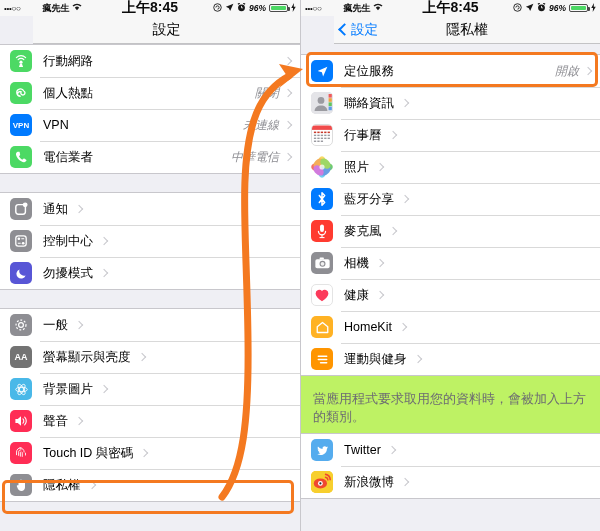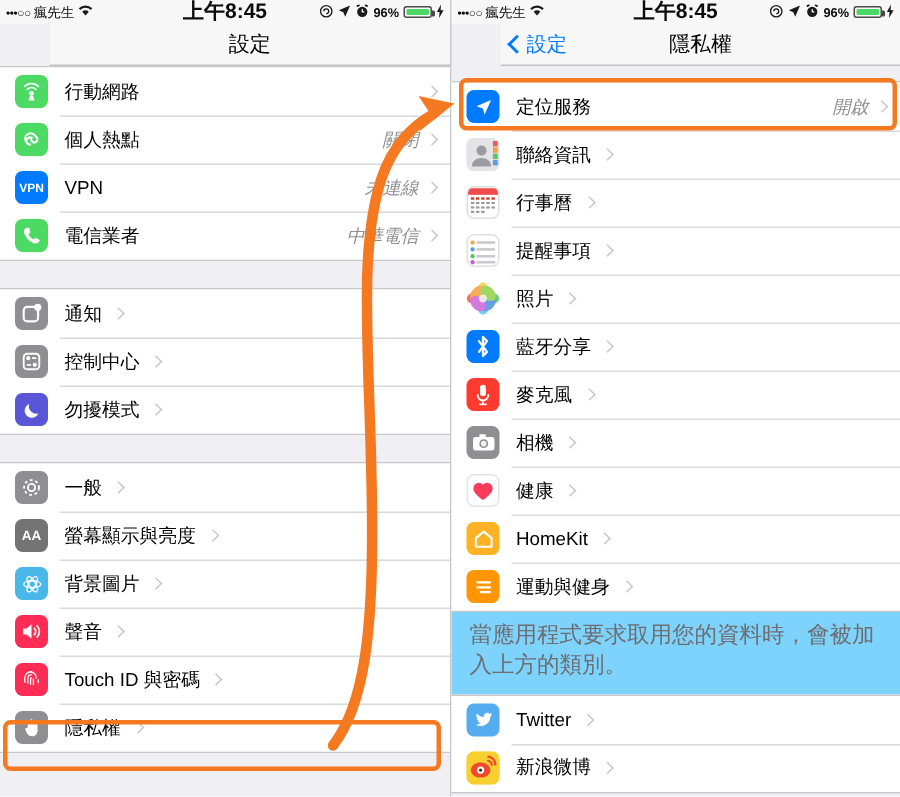--- a/index.html
+++ b/index.html
@@ -15,23 +15,23 @@
   #panel-left  { left: 0; }
   #panel-right { left: 300px; border-left: 1px solid #c8c7cc; }
 
   
   .statusbar {
     position: relative; height: 16px; background: #f7f7f7;
     display: flex; align-items: center; font-size: 9px; color: #0b0b0b;
   }
   .sb-left  { display: flex; align-items: center; gap: 2px; padding-left: 4px; }
   .sb-dots  { letter-spacing: -0.3px; font-size: 8px; }
-  .sb-carrier { font-size: 9px; font-weight: 400; }
+  .sb-carrier { font-size: 9px; font-weight: 700; margin-left: 20px; }
   .sb-center { position: absolute; left: 0; right: 0; text-align: center; font-size: 14px; font-weight: 600; }
-  .sb-right { position: absolute; right: 4px; display: flex; align-items: center; gap: 3px; font-size: 8.5px; font-weight: 600; }
+  .sb-right { position: absolute; right: 4px; display: flex; align-items: center; gap: 3px; font-size: 8.5px; font-weight: 600; font-style: italic; }
   .batt { position: relative; width: 19px; height: 8px; border: 1px solid #4a4a4a; border-radius: 2px; }
   .batt::after { content:""; position:absolute; right:-3px; top:2px; width:2px; height:4px; background:#4a4a4a; border-radius:0 1px 1px 0; }
   .batt-fill { position:absolute; left:1px; top:1px; bottom:1px; width:15px; background:#4cd764; border-radius:1px; }
 
   
   .navbar {
     position: relative; height: 28px; background: #f7f7f7;
     border-bottom: 1px solid #c3c3c5;
     display: flex; align-items: center; margin-left: 33px;
   }
@@ -44,21 +44,21 @@
   .gap { height: 18px; background: #efeff4; }
   .gap.sm { height: 10px; }
   .group { background: #fff; border-top: 1px solid #c8c7cc; border-bottom: 1px solid #c8c7cc; }
   .row { position: relative; display: flex; align-items: center; height: 32px; padding-left: 10px; background: #fff; cursor: pointer; }
   .row + .row::before { content:""; position:absolute; left: 40px; right: 0; top: 0; height: 1px; background: #d9d9d9; }
   .icon { width: 22px; height: 22px; border-radius: 5px; flex: none; display: flex; align-items: center; justify-content: center; color:#fff; font-size: 11px; font-weight: 700; overflow: hidden; position: relative; }
   .label { margin-left: 11px; font-size: 12.5px; color: #000; white-space: nowrap; }
   .value { margin-left: auto; font-size: 12px; color: #8e8e93; white-space: nowrap; font-style: italic; }
   .chev { margin-left: 8px; margin-right: 9px; width: 6px; height: 6px; border-top: 1.6px solid #c7c7cc; border-right: 1.6px solid #c7c7cc; transform: rotate(45deg); flex: none; }
   .value + .chev { margin-left: 6px; }
-  .footnote { font-size: 15px; color: #6d6d72; padding: 6px 12px 8px 12px; line-height: 1.35; background: #7dd3fc; }
+  .footnote { font-size: 13px; color: #6d6d72; padding: 14px 12px 8px 12px; line-height: 1.35; background: #bef264; }
 
   
   .hl { position: absolute; border: 3px solid #f47920; border-radius: 5px; pointer-events: none; z-index: 5; }
 
   
   #arrow { position: absolute; left:0; top:0; width: 600px; height: 531px; pointer-events: none; z-index: 6; }
 </style>
 </head>
 <body>
 
@@ -373,38 +373,20 @@
                   <rect x="2" y="15.8" width="2.4" height="1.5"></rect>
                   <rect x="5.6" y="15.8" width="2.4" height="1.5"></rect>
                   <rect x="9.2" y="15.8" width="2.4" height="1.5"></rect>
                 </g>
               </svg>
           </span>
           <span class="label">行事曆</span>
           <span class="chev"></span>
         </div>
         <div class="row">
-          <span class="icon" style="background:#fff;border:1px solid #e0e0e0">
-            <svg width="21" height="21" viewBox="0 0 21 21">
-                <circle cx="3.2" cy="4.4" r="1.5" fill="#f0a23c"></circle>
-                <circle cx="3.2" cy="9.2" r="1.5" fill="#5b9ce8"></circle>
-                <circle cx="3.2" cy="14" r="1.5" fill="#5fc45f"></circle>
-                <circle cx="3.2" cy="18.2" r="1.5" fill="#c060d8"></circle>
-                <g fill="#c9c9ce">
-                  <rect x="6" y="3.5" width="13" height="1.8"></rect>
-                  <rect x="6" y="8.3" width="13" height="1.8"></rect>
-                  <rect x="6" y="13.1" width="13" height="1.8"></rect>
-                  <rect x="6" y="17.3" width="13" height="1.8"></rect>
-                </g>
-              </svg>
-          </span>
-          <span class="label">提醒事項</span>
-          <span class="chev"></span>
-        </div>
-        <div class="row">
           <span class="icon" style="background:#fff">
             <svg width="22" height="22" viewBox="0 0 22 22">
                 <g opacity="0.85">
                   <ellipse cx="11" cy="6.2" rx="4.1" ry="6" fill="#f7d34a"></ellipse>
                   <ellipse cx="11" cy="15.8" rx="4.1" ry="6" fill="#5bc8f0"></ellipse>
                   <ellipse cx="6.2" cy="11" rx="6" ry="4.1" fill="#f2564c"></ellipse>
                   <ellipse cx="15.8" cy="11" rx="6" ry="4.1" fill="#55c15a"></ellipse>
                   <ellipse cx="7.6" cy="7.6" rx="4.1" ry="6" transform="rotate(45 7.6 7.6)" fill="#f2a03c"></ellipse>
                   <ellipse cx="14.4" cy="14.4" rx="4.1" ry="6" transform="rotate(45 14.4 14.4)" fill="#4e8ee0"></ellipse>
                   <ellipse cx="14.4" cy="7.6" rx="4.1" ry="6" transform="rotate(-45 14.4 7.6)" fill="#8ed04a"></ellipse>

